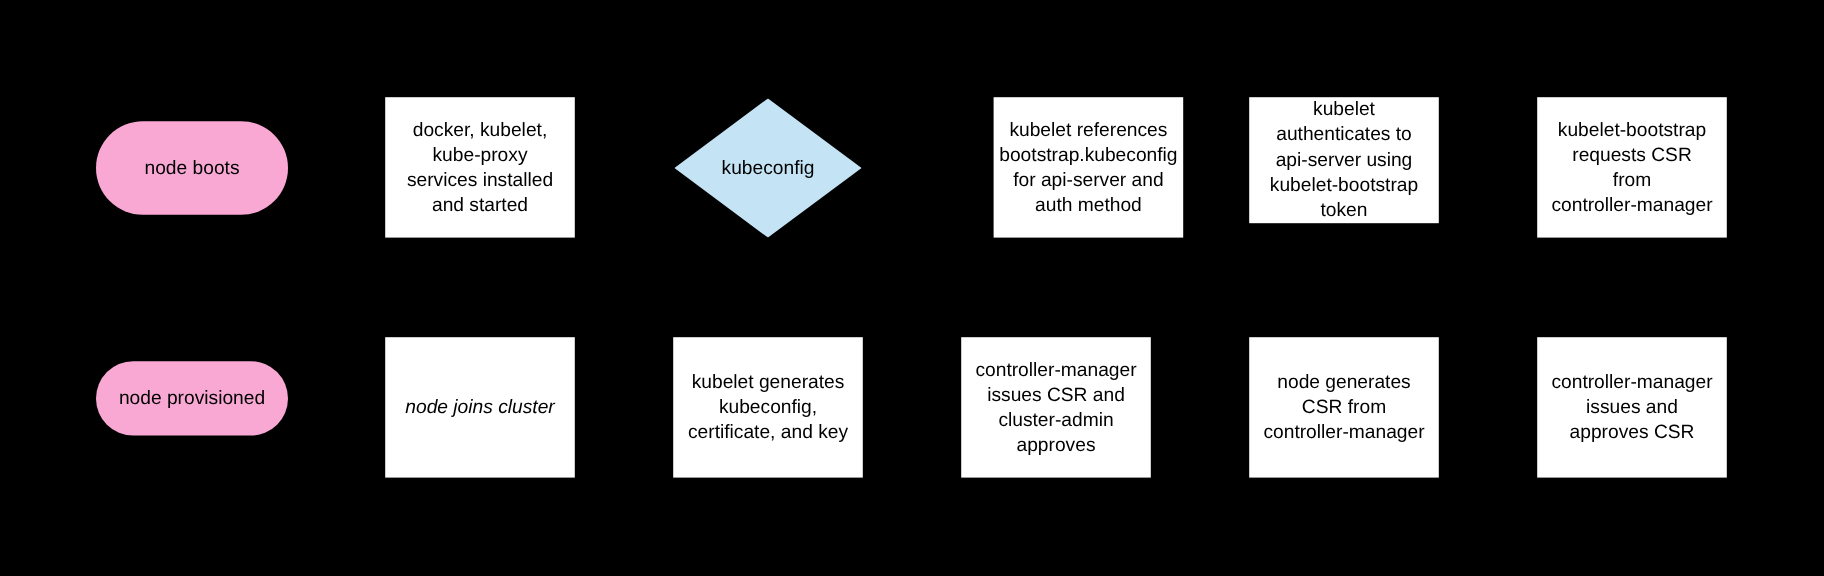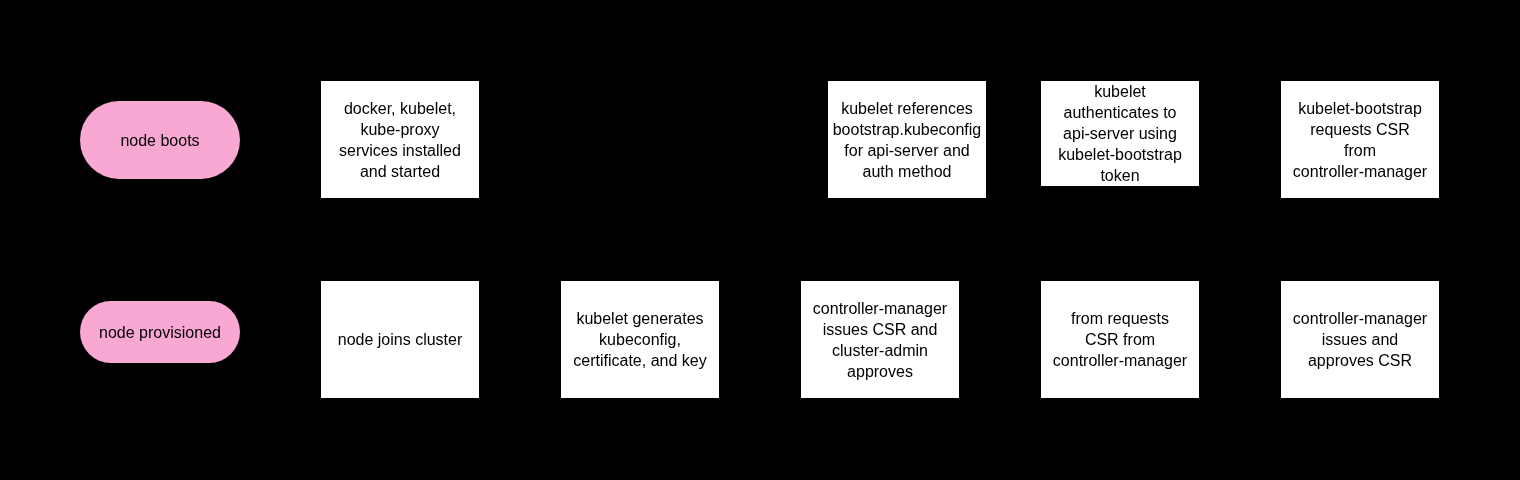--- a/index.html
+++ b/index.html
@@ -59,20 +59,26 @@
     <span class="label">node boots</span>
   </div>
 
   <div class="node process" style="left:321px; top:81px; width:158px; height:117px;">
     <span class="label">docker, kubelet,
 kube-proxy
 services installed
 and started</span>
   </div>
 
+  <div class="node decision" style="left:562px; top:82px; width:156px; height:116px;">
+    <svg class="diamond" viewBox="0 0 156 116" preserveAspectRatio="none">
+      <polygon points="78,0 156,58 78,116 0,58" fill="#c4e3f5"></polygon>
+    </svg>
+    <span class="label">kubeconfig</span>
+  </div>
 
   <div class="node process" style="left:828px; top:81px; width:158px; height:117px;">
     <span class="label">kubelet references
 bootstrap.kubeconfig
 for api-server and
 auth method</span>
   </div>
 
   <div class="node process" style="left:1041px; top:81px; width:158px; height:105px;">
     <span class="label">kubelet
@@ -86,39 +92,39 @@
     <span class="label">kubelet-bootstrap
 requests CSR
 from
 controller-manager</span>
   </div>
 
   <div class="node terminator" style="left:80px; top:301px; width:160px; height:62px;">
     <span class="label">node provisioned</span>
   </div>
 
-  <div class="node process" style="left:321px; top:281px; width:158px; height:117px;">
+  <div class="node process" style="left:321px; top:281px; width:158px; height:117px;font-style:italic;">
     <span class="label">node joins cluster</span>
   </div>
 
   <div class="node process" style="left:561px; top:281px; width:158px; height:117px;">
     <span class="label">kubelet generates
 kubeconfig,
 certificate, and key</span>
   </div>
 
   <div class="node process" style="left:801px; top:281px; width:158px; height:117px;">
     <span class="label">controller-manager
 issues CSR and
 cluster-admin
 approves</span>
   </div>
 
   <div class="node process" style="left:1041px; top:281px; width:158px; height:117px;">
-    <span class="label">from requests
+    <span class="label">node generates
 CSR from
 controller-manager</span>
   </div>
 
   <div class="node process" style="left:1281px; top:281px; width:158px; height:117px;">
     <span class="label">controller-manager
 issues and
 approves CSR</span>
   </div>
 

